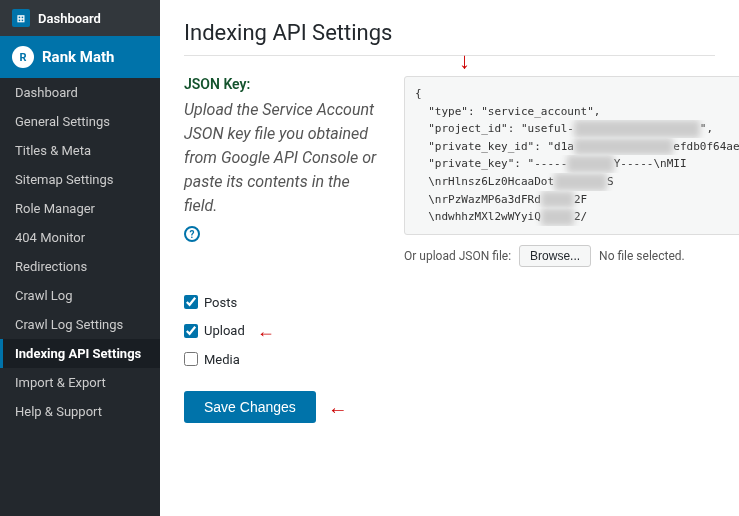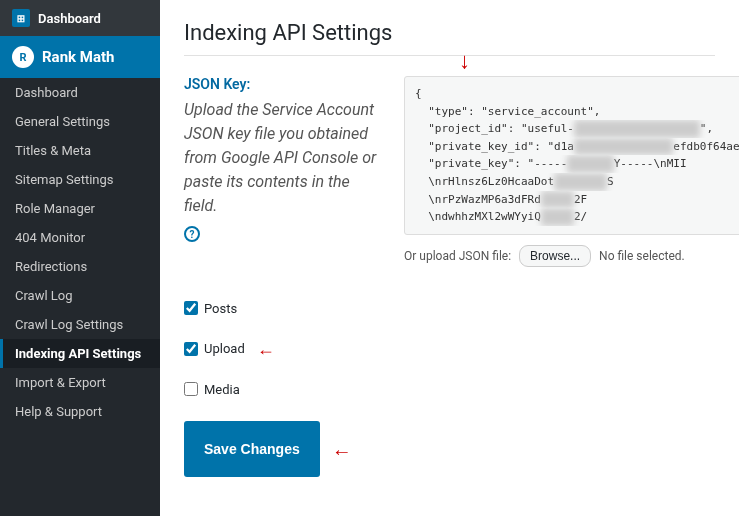--- a/index.html
+++ b/index.html
@@ -99,21 +99,21 @@
       margin-bottom: 24px;
     }
 
     .section-label {
       width: 200px;
       flex-shrink: 0;
     }
     .section-label h3 {
       font-size: 14px;
       font-weight: 600;
-      color: #0369a1;
+      color: #14532d;
       margin-bottom: 6px;
     }
     .section-label p {
       font-size: 16px;
       color: #555;
       font-style: italic;
       line-height: 1.5;
     }
 
     .setup-guide-link {
@@ -166,33 +166,33 @@
       display: flex;
       align-items: center;
       gap: 8px;
       margin-top: 10px;
       font-size: 12px;
       color: #555;
     }
     .browse-btn {
       background: #f6f7f7;
       border: 1px solid #ccc;
-      border-radius: 9px;
+      border-radius: 3px;
       padding: 3px 10px;
       font-size: 12px;
       cursor: pointer;
       color: #23282d;
     }
 
     
     .checkbox-group {
       display: flex;
       flex-direction: column;
-      gap: 22px;
-      margin-top: 10px;
+      gap: 10px;
+      margin-top: 4px;
     }
     .checkbox-row {
       display: flex;
       align-items: center;
       gap: 6px;
       font-size: 13px;
       color: #23282d;
     }
     .checkbox-row input[type="checkbox"] {
       width: 14px; height: 14px;
@@ -204,23 +204,23 @@
     .save-section {
       margin-top: 10px;
       display: flex;
       align-items: center;
       gap: 12px;
     }
     .save-btn {
       background: #0073aa;
       color: #fff;
       border: none;
-      padding: 20px 20px;
+      padding: 8px 20px;
       font-size: 14px;
-      font-weight: 700;
+      font-weight: 400;
       border-radius: 3px;
       cursor: pointer;
     }
     .arrow-left-save {
       color: #cc0000;
       font-size: 20px;
     }
     .arrow-left-pages {
       color: #cc0000;
       font-size: 18px;

